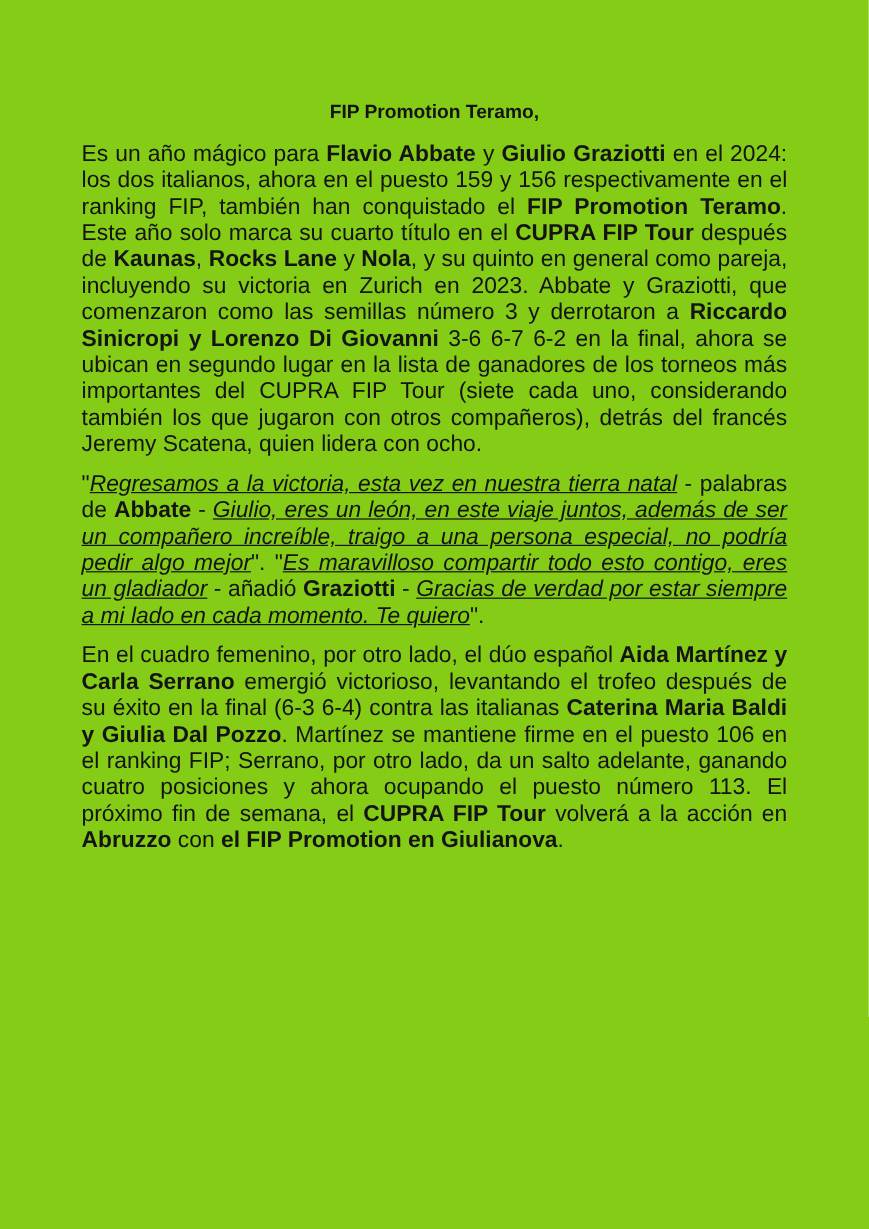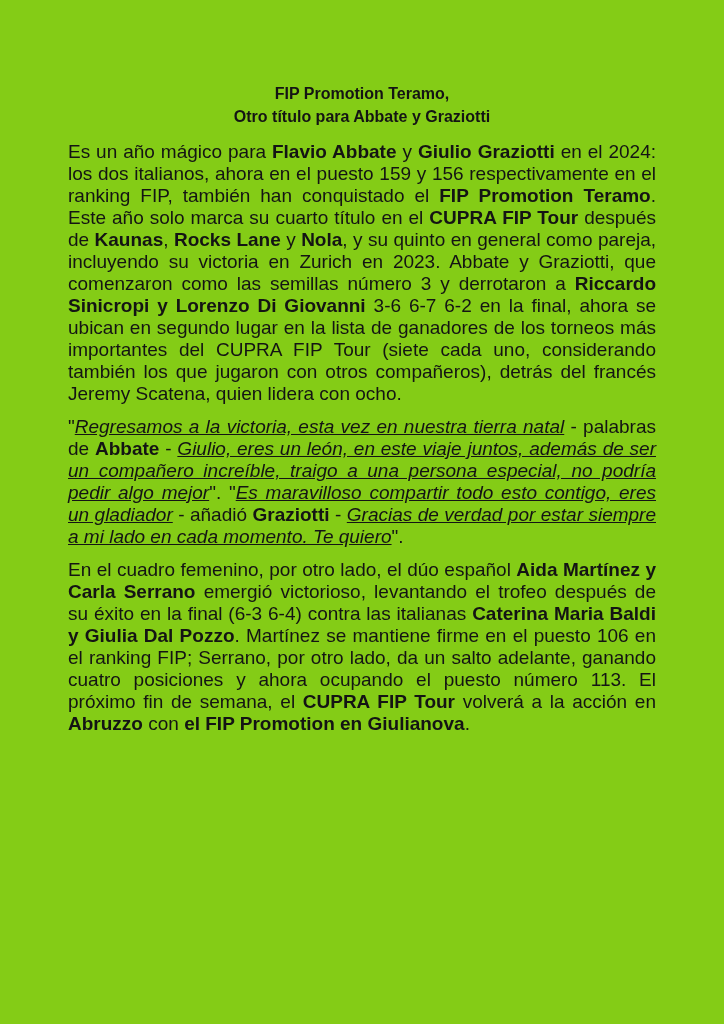--- a/index.html
+++ b/index.html
@@ -39,20 +39,19 @@
   .run-r { font-weight: normal; font-style: normal; }
   .run-b { font-weight: bold; font-style: normal; }
   .run-i { font-weight: normal; font-style: italic; text-decoration: underline; }
 </style>
 </head>
 <body>
 
 <div class="page">
   <h1 class="doc-title">
     <span>FIP Promotion Teramo,</span><br>
-    <span>Otro título para Abbate y Graziotti</span>
   </h1>
   <div class="article-body">
       <p><span class="run-r">Es un año mágico para </span><span class="run-b">Flavio Abbate</span><span class="run-r"> y </span><span class="run-b">Giulio Graziotti</span><span class="run-r"> en el 2024: los dos italianos, ahora en el puesto 159 y 156 respectivamente en el ranking FIP, también han conquistado el </span><span class="run-b">FIP Promotion Teramo</span><span class="run-r">. Este año solo marca su cuarto título en el </span><span class="run-b">CUPRA FIP Tour</span><span class="run-r"> después de </span><span class="run-b">Kaunas</span><span class="run-r">, </span><span class="run-b">Rocks Lane</span><span class="run-r"> y </span><span class="run-b">Nola</span><span class="run-r">, y su quinto en general como pareja, incluyendo su victoria en Zurich en 2023. Abbate y Graziotti, que comenzaron como las semillas número 3 y derrotaron a </span><span class="run-b">Riccardo Sinicropi y Lorenzo Di Giovanni</span><span class="run-r"> 3-6 6-7 6-2 en la final, ahora se ubican en segundo lugar en la lista de ganadores de los torneos más importantes del CUPRA FIP Tour (siete cada uno, considerando también los que jugaron con otros compañeros), detrás del francés Jeremy Scatena, quien lidera con ocho.</span></p>
       <p><span class="run-r">"</span><span class="run-i">Regresamos a la victoria, esta vez en nuestra tierra natal</span><span class="run-r"> - palabras de </span><span class="run-b">Abbate</span><span class="run-r"> - </span><span class="run-i">Giulio, eres un león, en este viaje juntos, además de ser un compañero increíble, traigo a una persona especial, no podría pedir algo mejor</span><span class="run-r">". "</span><span class="run-i">Es maravilloso compartir todo esto contigo, eres un gladiador</span><span class="run-r"> - añadió </span><span class="run-b">Graziotti</span><span class="run-r"> - </span><span class="run-i">Gracias de verdad por estar siempre a mi lado en cada momento. Te quiero</span><span class="run-r">".</span></p>
       <p><span class="run-r">En el cuadro femenino, por otro lado, el dúo español </span><span class="run-b">Aida Martínez y Carla Serrano</span><span class="run-r"> emergió victorioso, levantando el trofeo después de su éxito en la final (6-3 6-4) contra las italianas </span><span class="run-b">Caterina Maria Baldi y Giulia Dal Pozzo</span><span class="run-r">. Martínez se mantiene firme en el puesto 106 en el ranking FIP; Serrano, por otro lado, da un salto adelante, ganando cuatro posiciones y ahora ocupando el puesto número 113. El próximo fin de semana, el </span><span class="run-b">CUPRA FIP Tour</span><span class="run-r"> volverá a la acción en </span><span class="run-b">Abruzzo</span><span class="run-r"> con </span><span class="run-b">el FIP Promotion en Giulianova</span><span class="run-r">.</span></p>
     </div>
 </div>
 
 </body></html>

